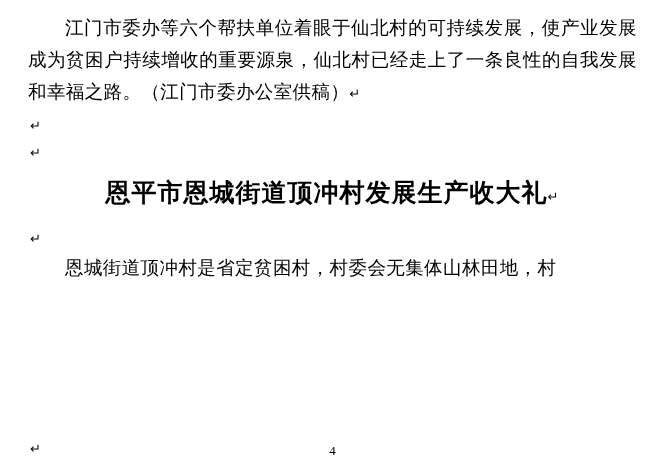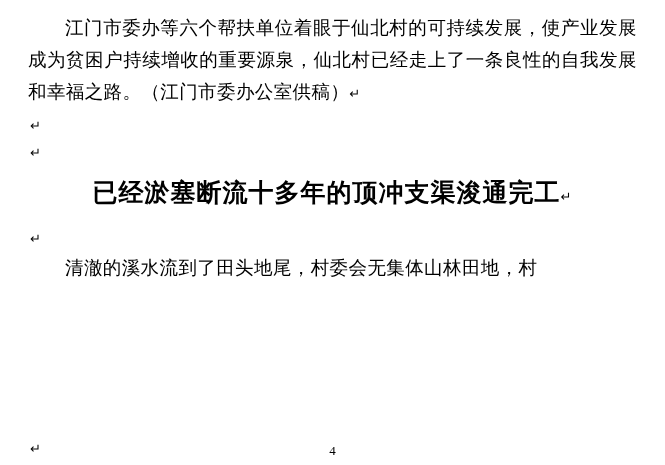--- a/index.html
+++ b/index.html
@@ -85,24 +85,24 @@
 <body>
 
 <div class="page">
 
   <p class="para first"><span>江门市委办等六个帮扶单位着眼于仙北村的可持续发展，使产业发展成为贫困户持续增收的重要源泉，仙北村已经走上了一条良性的自我发展和幸福之路。（江门市委办公室供稿）</span><span class="pilcrow">↵</span></p>
 
   <div class="blank-line"><span class="pilcrow">↵</span></div>
 
   <div class="blank-line tight"><span class="pilcrow">↵</span></div>
 
-  <h1 class="heading"><span>已经淤塞断流十多年的顶冲支渠浚通完工</span><span class="pilcrow">↵</span></h1>
+  <h1 class="heading"><span>恩平市恩城街道顶冲村发展生产收大礼</span><span class="pilcrow">↵</span></h1>
 
   <div class="blank-line"><span class="pilcrow">↵</span></div>
 
 
-  <p class="para"><span>清澈的溪水流到了田头地尾，村委会无集体山林田地，村</span></p>
+  <p class="para"><span>恩城街道顶冲村是省定贫困村，村委会无集体山林田地，村</span></p>
 
   <div class="footer-mark"><span class="pilcrow">↵</span></div>
 
   <div class="footer"><span>4</span></div>
 
 </div>
 
 </body></html>

